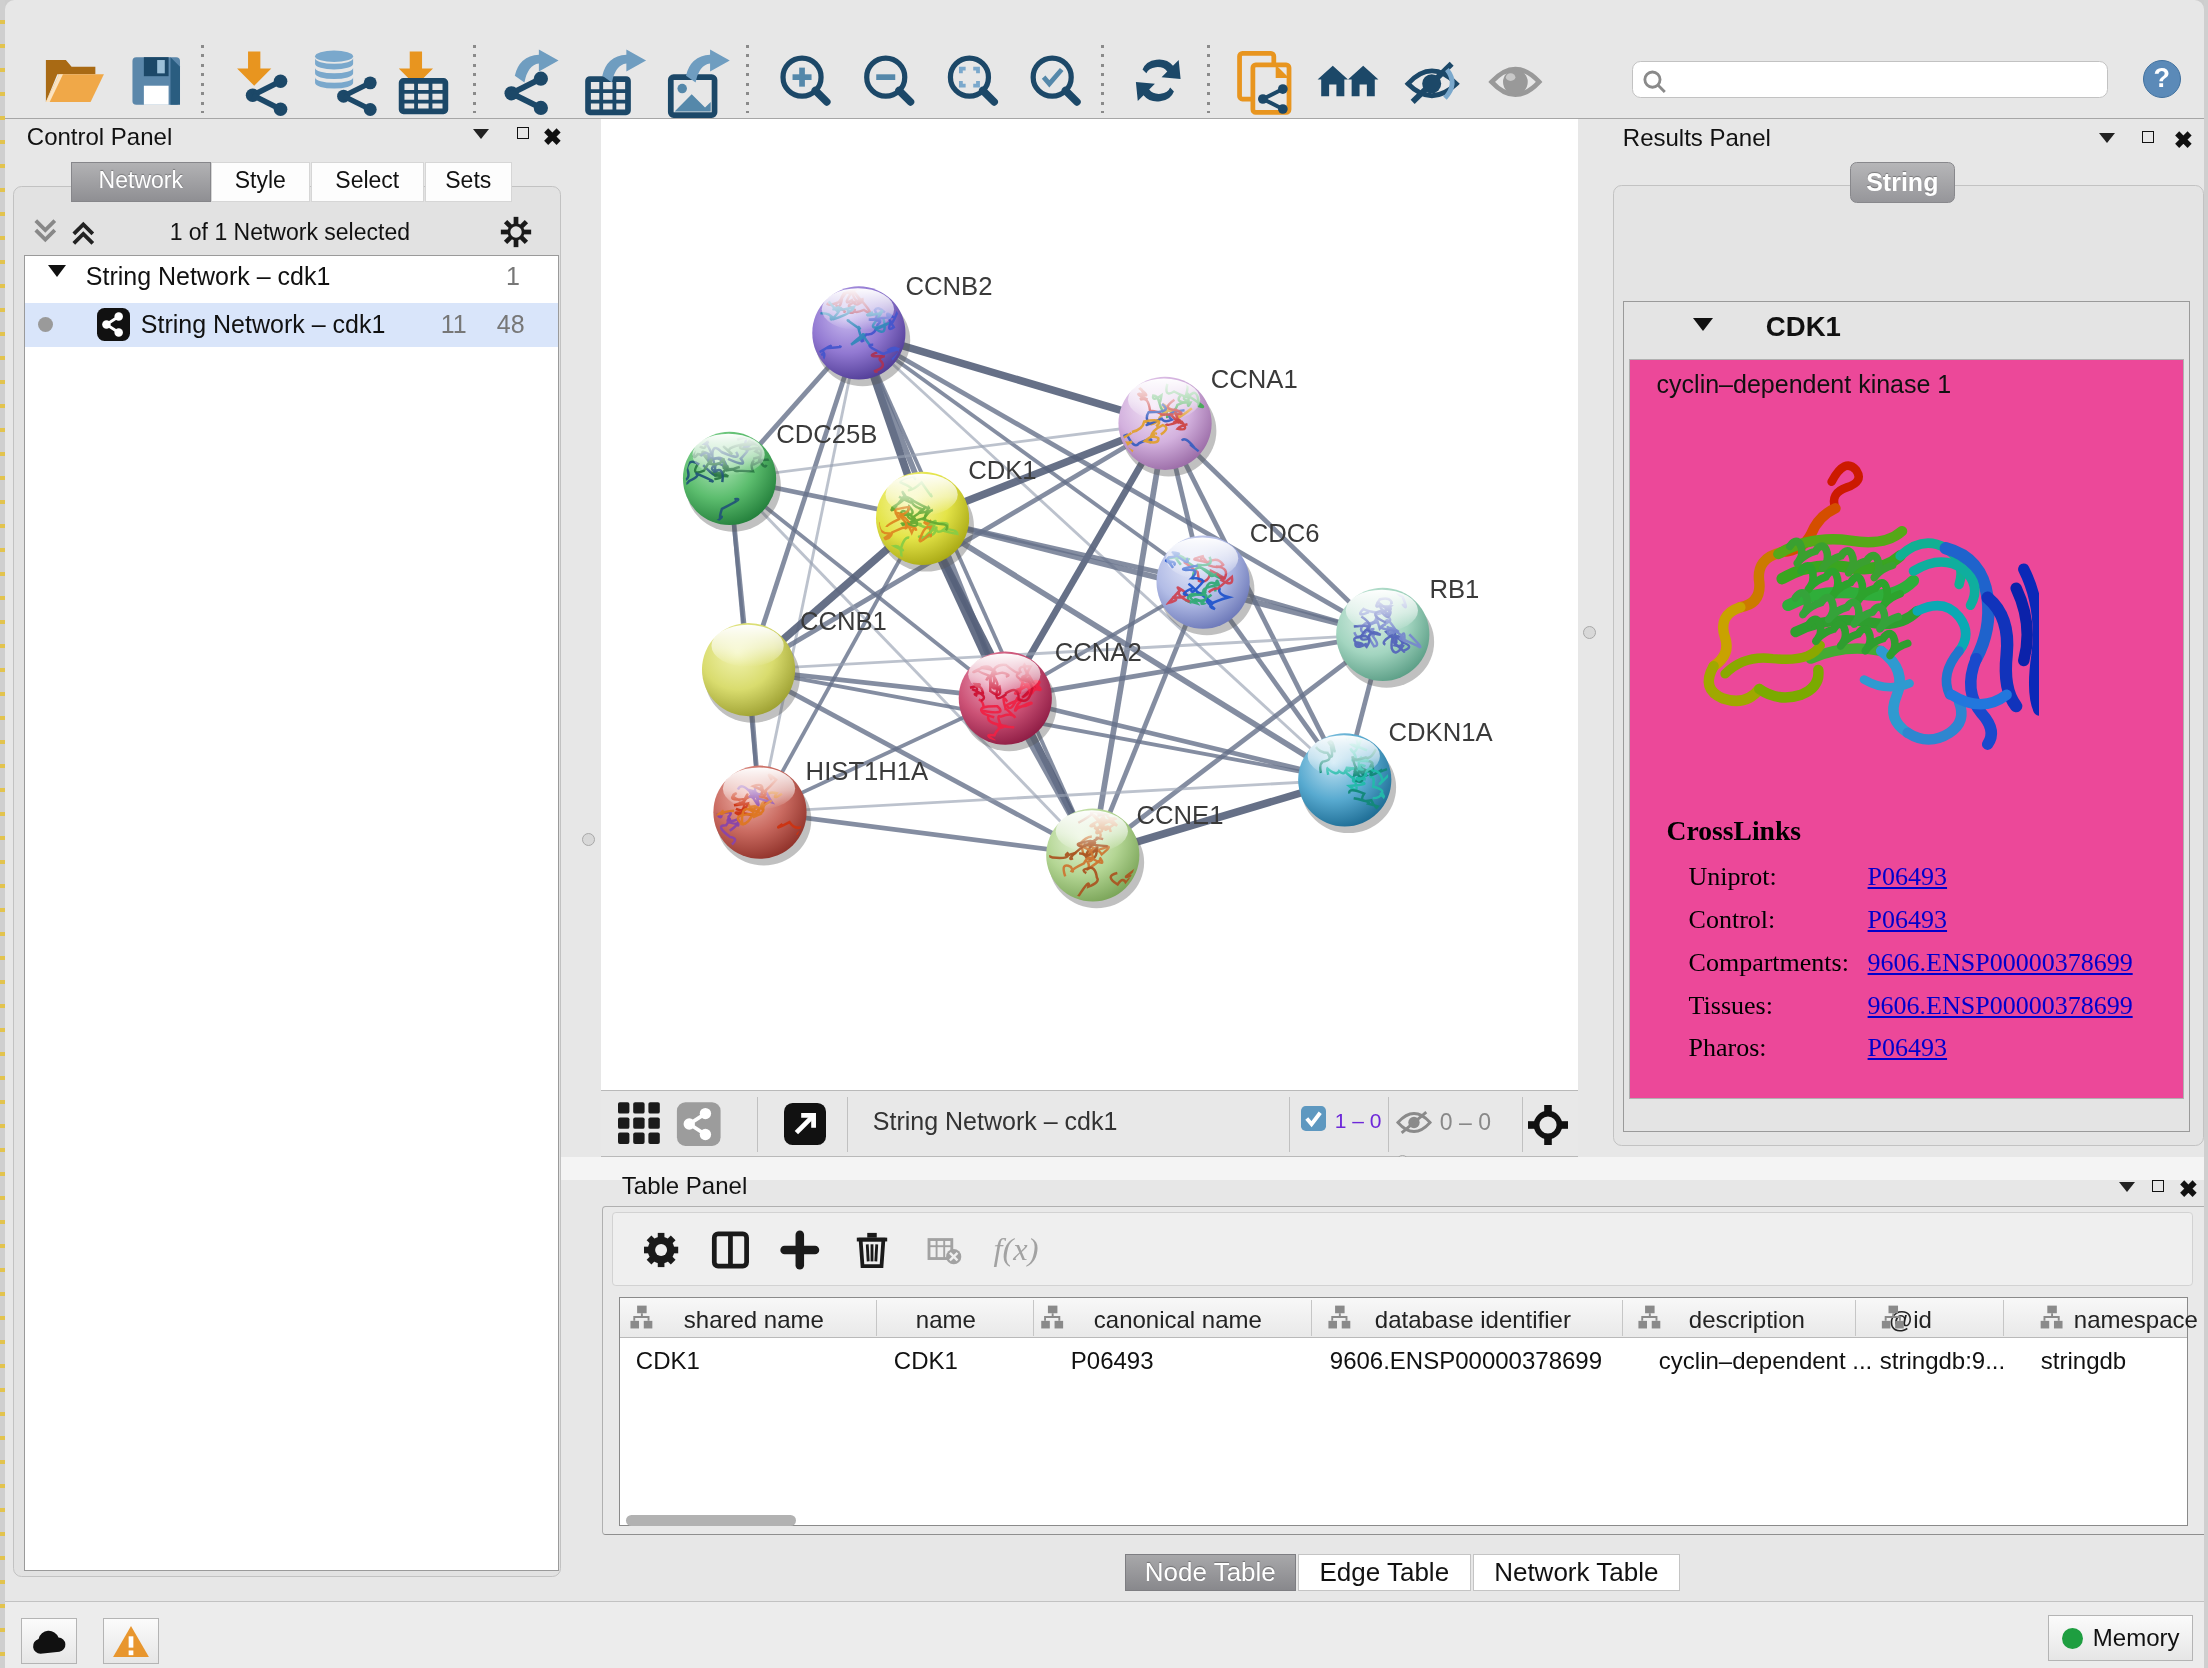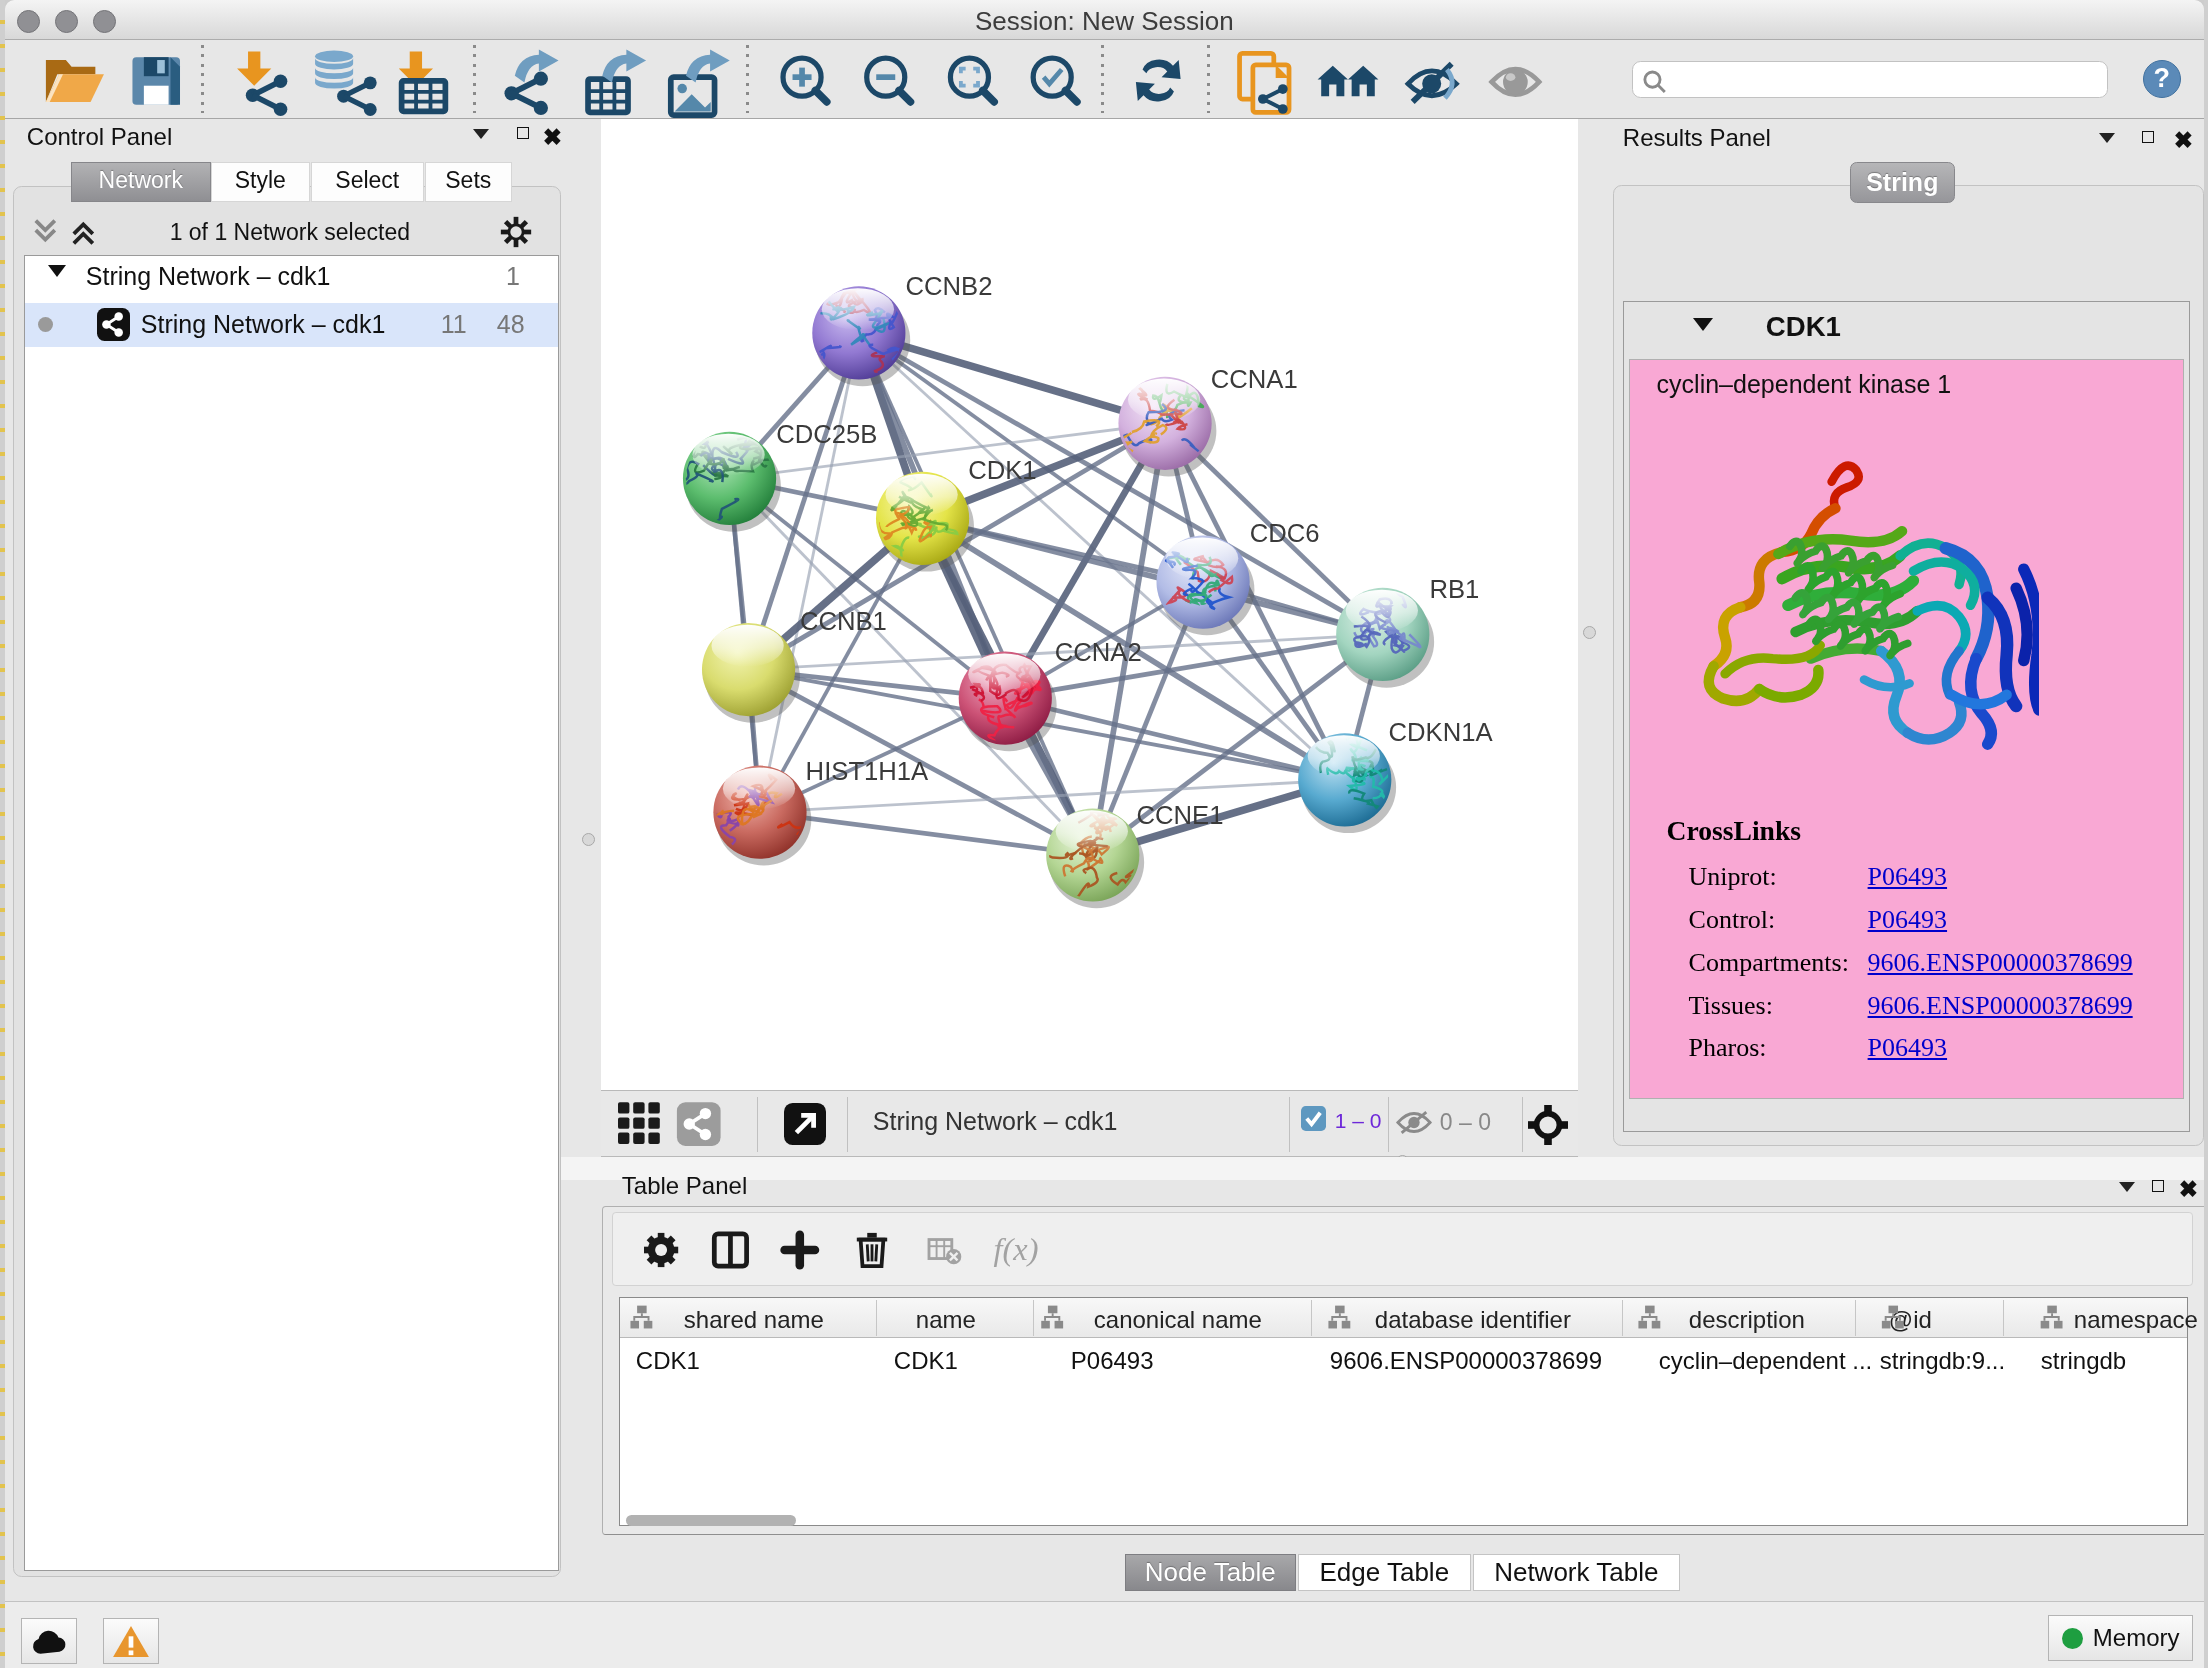--- a/index.html
+++ b/index.html
@@ -27,21 +27,21 @@
 .tabsel{background:linear-gradient(#b2b2b4,#8f8f93);color:#fff;border:1px solid #86868a;text-shadow:0 -1px 1px rgba(0,0,0,.3);}
 #cp-list{position:absolute;left:19px;top:255px;width:535px;height:1316px;background:#fff;border:1px solid #9a9a9a;}
 #cp-row2{position:absolute;left:0;top:47px;width:533px;height:44px;background:#d9e5fa;}
 
 #netview{position:absolute;left:596px;top:119px;width:977px;height:971px;background:#fff;}
 #netbar{position:absolute;left:596px;top:1090px;width:977px;height:67px;background:#e8e8e8;border-top:1px solid #b9b9b9;border-bottom:1px solid #b9b9b9;}
 .nbline{position:absolute;top:5.7px;height:55px;width:1px;background:#c0c0c0;}
 
 #rp-box1{position:absolute;left:1618px;top:218px;width:565px;height:76px;border:1px solid #b0b0b0;}
 #rp-box2{position:absolute;left:1618px;top:301px;width:567px;height:831px;border:1px solid #9a9a9a;}
-#rp-inner{position:absolute;left:4.8px;top:57px;width:555px;height:740px;border:1px solid #b0b0b0;background:#f9a8d4;}
+#rp-inner{position:absolute;left:4.8px;top:57px;width:555px;height:740px;border:1px solid #b0b0b0;background:#ec4899;}
 .btnw{position:absolute;top:26px;height:31px;background:linear-gradient(#ffffff,#f2f2f2);border:1px solid #b8b8b8;border-radius:7.6px;font-size:24px;color:#111;text-align:center;line-height:29.5px;}
 #stringtab{position:absolute;left:1845px;top:162px;width:105px;height:41px;background:linear-gradient(#b6b6b8,#96969a);border:1px solid #88888c;border-radius:6.7px;color:#fff;font-size:25px;text-align:center;line-height:39px;text-shadow:0 -1px 1px rgba(0,0,0,.3);font-weight:bold;}
 .serif{font-family:"Liberation Serif",serif;}
 .xlrow{position:absolute;font-size:26px;color:#000;}
 .xlrow a{color:#0000cc;text-decoration:underline;}
 
 #tp-toolbox{position:absolute;left:607px;top:1212px;width:1581px;height:74px;background:#efefef;border:1px solid #d2d2d2;border-radius:3.8px;}
 #tp-table{position:absolute;left:614px;top:1297px;width:1569px;height:229px;background:#fff;border:1px solid #8a8a8a;}
 #tp-thead{position:absolute;left:0;top:0;width:1567px;height:40px;background:linear-gradient(#f8f8f8,#e9e9e9);border-bottom:1px solid #b9b9b9;}
 .colsep{position:absolute;top:1.9px;height:36px;width:1px;background:#c6c6c6;}
@@ -49,26 +49,20 @@
 .td{position:absolute;top:49px;font-size:24px;color:#111;}
 #tp-scroll{position:absolute;left:6.7px;top:217px;width:170px;height:11.4px;background:#b2b2b2;border-radius:5.7px;}
 .btab{position:absolute;top:1554px;height:37px;font-size:26px;text-align:center;background:#fff;color:#111;border:1px solid #c4c4c4;line-height:35px;}
 
 #statusbar{position:absolute;left:0;top:1601px;width:2208px;height:68px;background:#ececec;border-top:1px solid #c2c2c2;}
 .sbtn{position:absolute;top:16px;height:46px;background:linear-gradient(#fbfbfb,#e6e6e6);border:1.4px solid #b4b4b4;}
 </style>
 </head>
 <body>
 <div id="win">
-  <div id="titlebar">
-    <div class="tl" style="left:12.4px;"></div>
-    <div class="tl" style="left:50px;"></div>
-    <div class="tl" style="left:88px;"></div>
-    <div id="title">Session: New Session</div>
-  </div>
   <div id="toolbar">
     <div class="vsep" style="left:196px;"></div>
     <div class="vsep" style="left:468px;"></div>
     <div class="vsep" style="left:741px;"></div>
     <div class="vsep" style="left:1096px;"></div>
     <div class="vsep" style="left:1202px;"></div>
     <svg id="tbicons" style="position:absolute;left:0;top:0;" width="2199" height="78" viewBox="0 0 2312 82">
         <path d="M43 64 L43 20 L64 20 L70 27 L95 27 L95 35 L55 35 Z" fill="#a96a14"></path>
         <path d="M43 64 L57 35 L104 35 L90 64 Z" fill="#f0a848"></path>
         <path d="M43 64 L57 35 L61 35 L47 64 Z" fill="#fbe3c0"></path>

